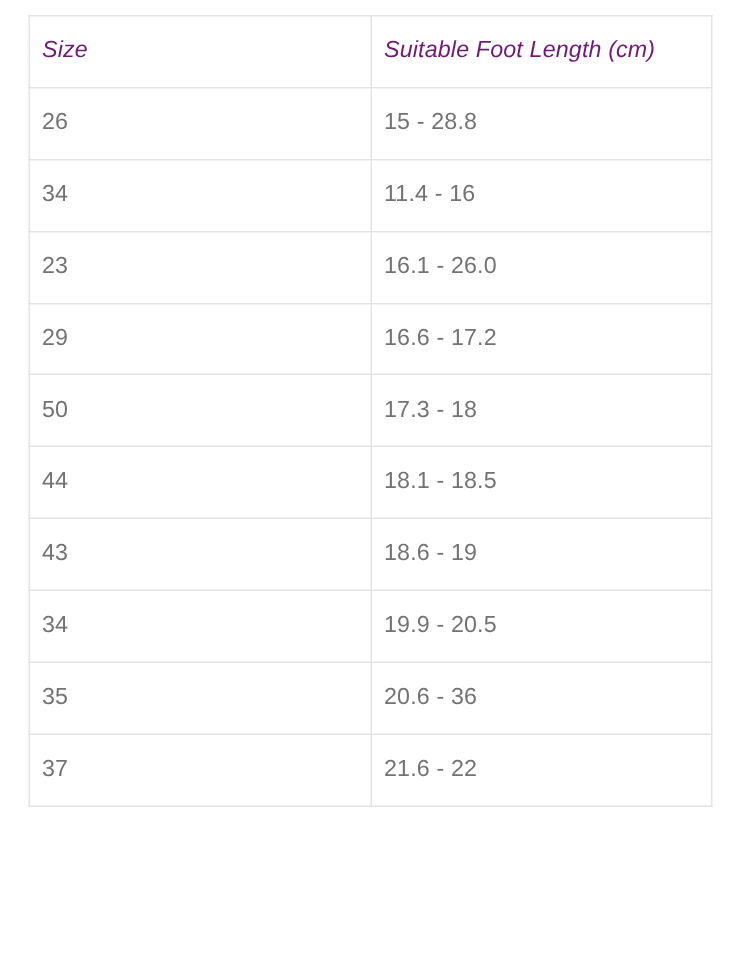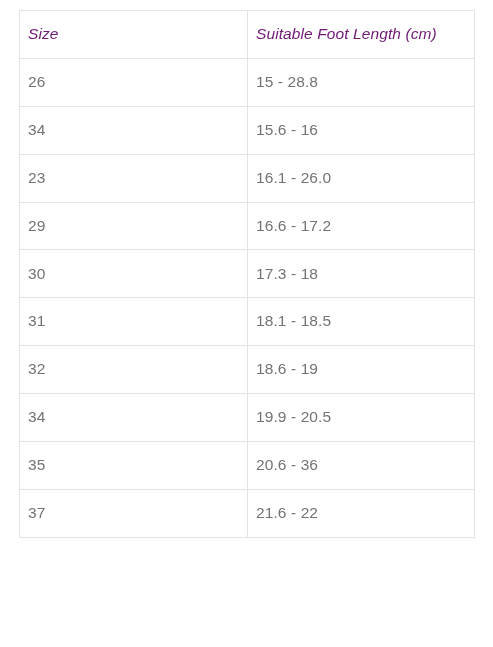--- a/index.html
+++ b/index.html
@@ -65,40 +65,40 @@
         <th>Suitable Foot Length (cm)</th>
       </tr>
     </thead>
     <tbody id="chart-body">
     <tr>
           <td>26</td>
           <td>15 - 28.8</td>
         </tr>
         <tr>
           <td>34</td>
-          <td>15.6 - 16</td>
+          <td>11.4 - 16</td>
         </tr>
         <tr>
           <td>23</td>
           <td>16.1 - 26.0</td>
         </tr>
         <tr>
           <td>29</td>
           <td>16.6 - 17.2</td>
         </tr>
         <tr>
-          <td>30</td>
+          <td>50</td>
           <td>17.3 - 18</td>
         </tr>
         <tr>
-          <td>31</td>
+          <td>44</td>
           <td>18.1 - 18.5</td>
         </tr>
         <tr>
-          <td>32</td>
+          <td>43</td>
           <td>18.6 - 19</td>
         </tr>
         <tr>
           <td>34</td>
           <td>19.9 - 20.5</td>
         </tr>
         <tr>
           <td>35</td>
           <td>20.6 - 36</td>
         </tr>

